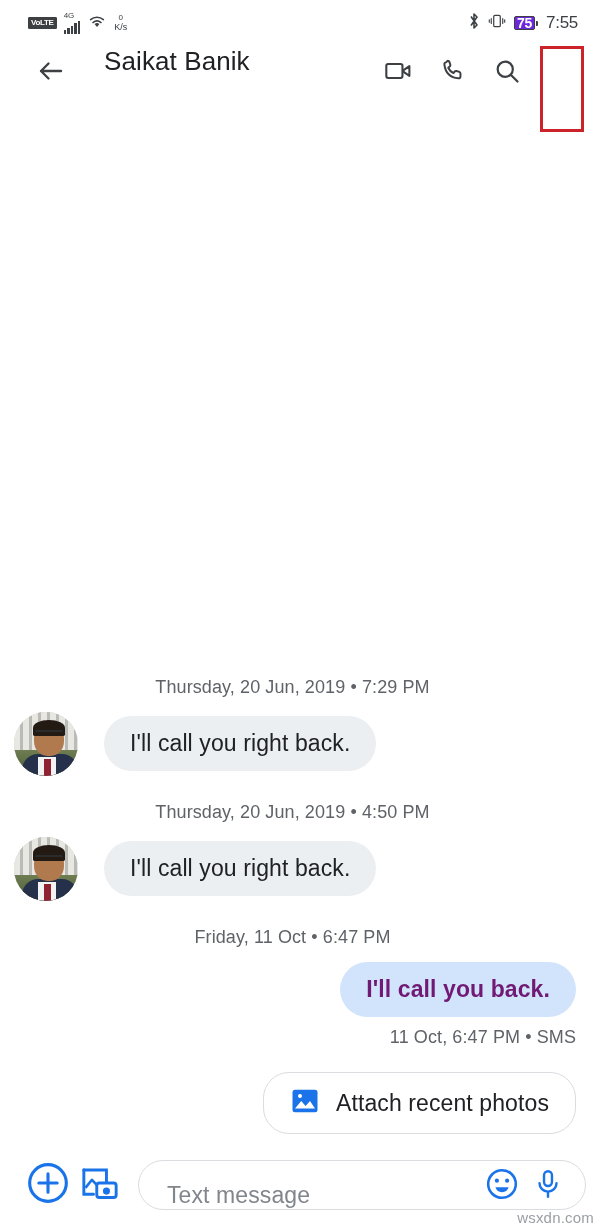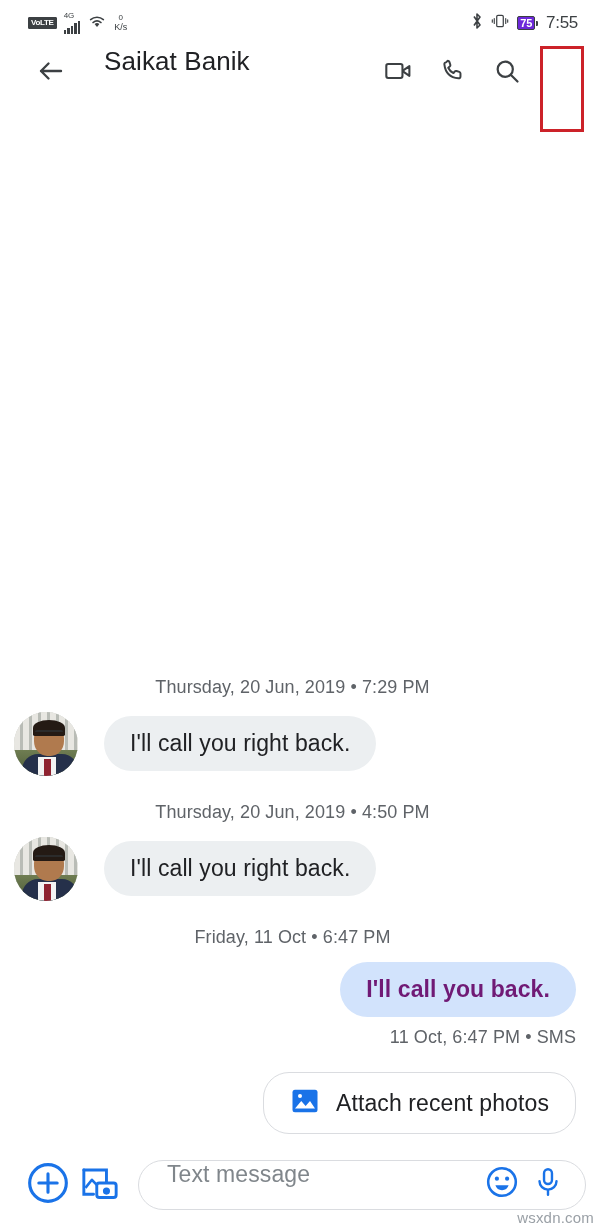--- a/index.html
+++ b/index.html
@@ -81,21 +81,21 @@
   .speed-num { font-size: 8px; }
   .speed-unit { font-size: 9px; margin-top: 1px; }
   .battery {
     display: flex;
     align-items: center;
   }
   .battery-body {
     border: 1.5px solid #3c4043;
     border-radius: 2px;
     padding: 0 2px;
-    font-size: 11px;
+    font-size: 14px;
     font-weight: bold;
     color: #ffffff;
     background: #6d28d9;
     line-height: 12px;
     letter-spacing: -0.2px;
   }
   .battery-cap {
     width: 2px;
     height: 5px;
     background: #3c4043;
@@ -328,21 +328,21 @@
     align-items: center;
     justify-content: center;
     flex: none;
   }
   .text-field {
     flex: 1;
     height: 50px;
     border: 1px solid #dadce0;
     border-radius: 32px;
     display: flex;
-    align-items: flex-start;
+    align-items: flex-end;
     margin-left: 12px;
     padding: 0 14px 0 28px;
     box-sizing: border-box;
     background: #ffffff;
   }
   .text-field-input {
     flex: 1;
     font-size: 23px;
     color: #80868b;
     letter-spacing: 0.1px;

